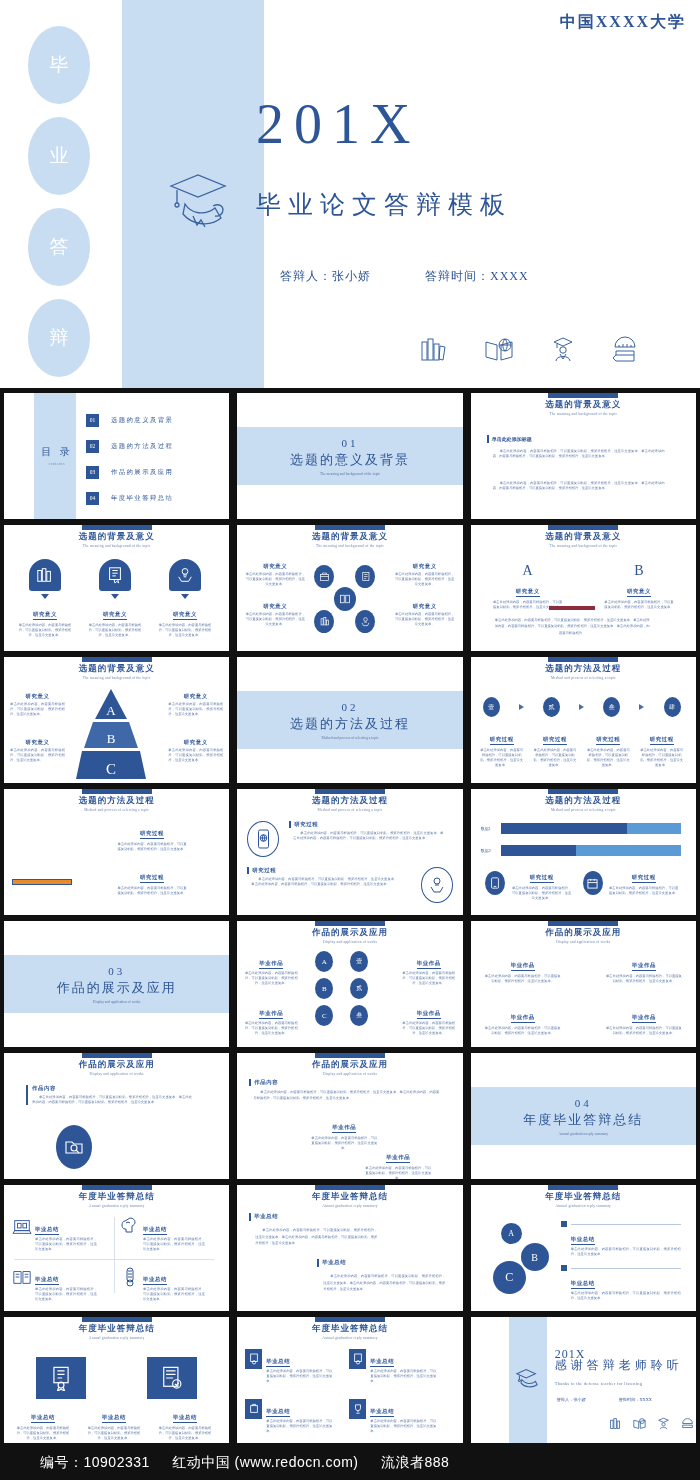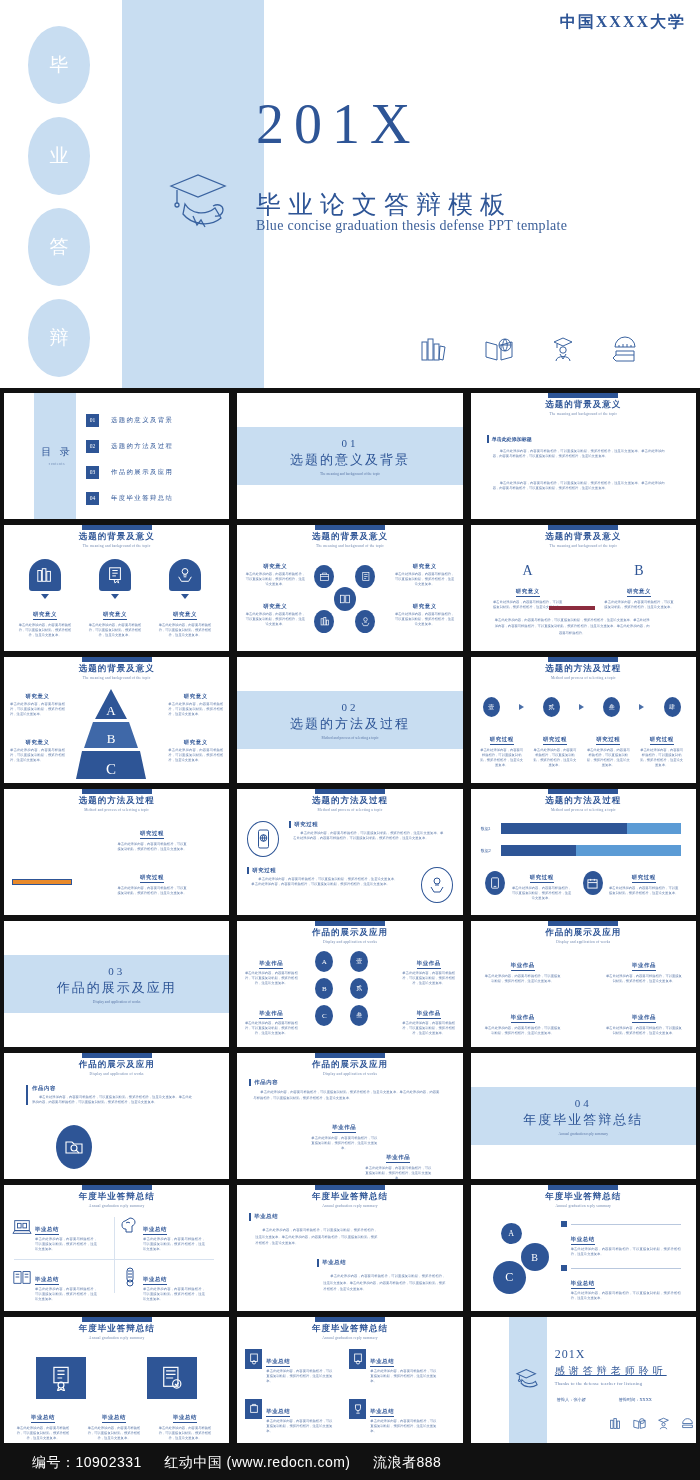--- a/index.html
+++ b/index.html
@@ -64,21 +64,21 @@
              display:flex; align-items:center; justify-content:center; margin-right:12px; }
   .toc-label { font-size:6.4px; color:#2e5596; letter-spacing:1.4px; }
   .arrow-d { width:0;height:0;border-left:4px solid transparent;border-right:4px solid transparent;border-top:5px solid #2e5596; }
   .arrow-r { width:0;height:0;border-top:3px solid transparent;border-bottom:3px solid transparent;border-left:5px solid #4a6fa8; }
   .prog-track { height:11px; background:#5b9bd5; }
   .prog-fill { height:11px; background:#2e5596; }
   .prog-lab { font-size:4px; color:#2e5596; }
 
   .footer { position:absolute; left:0; top:1446px; width:700px; height:34px; background:#111;
             display:flex; align-items:center; }
-  .footer-text { color:#ffffff; font-size:14px; font-family:"Liberation Sans",sans-serif; margin-left:32px; letter-spacing:.5px;}
+  .footer-text { color:#ffffff; font-size:14px; font-family:"Liberation Sans",sans-serif; margin-left:40px; letter-spacing:.5px;}
   .footer-text em { font-style:normal; margin-left:18px; }
 
   svg { display:block; }
 </style>
 </head>
 <body>
 
 <div class="page">
 
   <div class="cover">
@@ -99,21 +99,25 @@
         <path d="M12 20 L12 33"></path>
           <circle cx="12" cy="35" r="2"></circle>
         <path d="M20 34 C26 44 40 46 50 38 L56 48 C44 58 26 54 18 44 Z"></path>
         <path d="M48 36 C54 33 58 36 58 40 C58 44 54 47 50 46"></path>
         <path d="M28 46 L32 55 L36 50 L40 57"></path>
       </svg>
     </div>
 
     <div class="cover-year">201X</div>
     <div class="cover-title">毕业论文答辩模板</div>
-    <div class="cover-sub">Blue concise graduation thesis defense PPT template</div>
+    <div class="cover-meta">
+      <span>答辩人：张小娇</span>
+      <span class="gap"></span>
+      <span>答辩时间：XXXX</span>
+    </div>
 
     <div class="cover-icons">
       <span>
         <svg width="28" height="26" viewBox="0 0 28 26" fill="none" stroke="#3a63a0" stroke-width="1">
             <rect x="2" y="6" width="5" height="18"></rect>
             <rect x="8" y="3" width="5" height="21"></rect>
             <rect x="14" y="8" width="5" height="16"></rect>
             <path d="M20 10 L25 11 L23 24 L19 23 Z"></path>
           </svg>
       </span>
@@ -843,21 +847,21 @@
         <div style="position:absolute;left:38px;top:0;width:38px;height:100%;background:#c8ddf1;"></div>
         <div style="position:absolute;left:43px;top:50px;">
           <svg width="26" height="22" viewBox="0 0 30 26" fill="none" stroke="#3a63a0" stroke-width="1.2">
             <path d="M3 8 L14 3 L25 8 L14 13 Z"></path>
               <path d="M6 10 v5"></path>
             <path d="M9 15 C13 20 20 21 25 17 L27 21 C21 25 12 24 8 19 Z"></path>
             <circle cx="6" cy="16" r="1.2"></circle>
           </svg>
         </div>
         <div style="position:absolute;left:84px;top:30px;font-size:12px;color:#2e5596;letter-spacing:1px;">201X</div>
-        <div style="position:absolute;left:84px;top:47px;font-size:10px;color:#2e5596;letter-spacing:4px;text-decoration:underline;">感谢答辩老师聆听</div>
+        <div style="position:absolute;left:84px;top:40px;font-size:12px;color:#2e5596;letter-spacing:4px;">感谢答辩老师聆听</div>
         <div style="position:absolute;left:84px;top:64px;font-size:4.4px;color:#5d79a8;letter-spacing:.3px;">Thanks to the defense teacher for listening</div>
         <div style="position:absolute;left:86px;top:80px;font-size:4.2px;color:#2e5596;">答辩人：张小娇</div>
         <div style="position:absolute;left:148px;top:80px;font-size:4.2px;color:#2e5596;">答辩时间：XXXX</div>
         <div style="position:absolute;left:138px;top:100px;display:flex;gap:11px;">
           <span>
               <svg width="13" height="13" viewBox="0 0 16 16" fill="none" stroke="#3a63a0" stroke-width="1">
                 <rect x="2" y="4" width="3" height="10"></rect>
                 <rect x="6" y="2" width="3" height="12"></rect>
                 <rect x="10" y="5" width="3" height="9"></rect>
               </svg>

